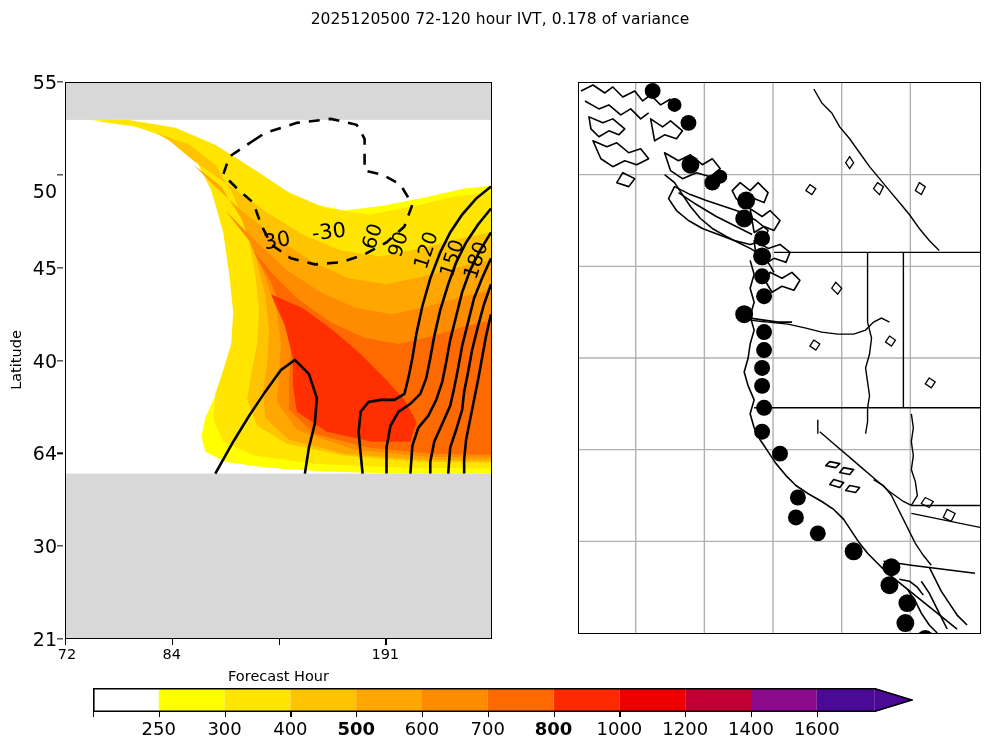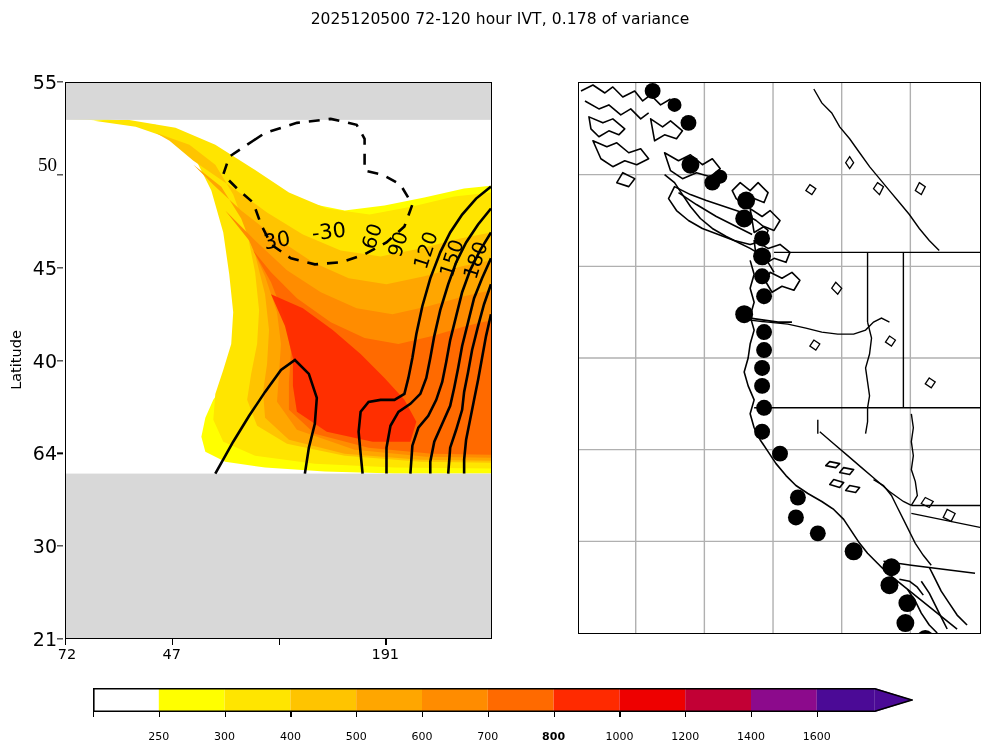--- a/index.html
+++ b/index.html
@@ -37,22 +37,22 @@
   
   #map-axes{position:absolute;left:578px;top:82px;width:403px;height:552px;
             border:1.3px solid #000;box-sizing:border-box;background:#fff;overflow:hidden;}
   #map-svg{position:absolute;left:0;top:0;width:100%;height:100%;display:block;}
 
   
   #colorbar-wrap{position:absolute;left:93px;top:688px;width:820px;height:24px;}
   #cbar-svg{position:absolute;left:0;top:0;width:100%;height:100%;display:block;}
   #cbar-ticks{position:absolute;left:93px;top:712px;width:820px;height:30px;}
   .cbtick-mark{position:absolute;top:0;width:1.2px;height:5px;background:#000;}
-  .cbtick-label{position:absolute;top:18px;transform:translateX(-50%);
-                font-size:11px;white-space:nowrap;}
+  .cbtick-label{position:absolute;top:6px;transform:translateX(-50%);
+                font-size:18px;white-space:nowrap;}
 </style>
 </head>
 <body>
 
 <div class="fig">
 
   <div id="fig-title">2025120500 72-120 hour IVT, 0.178 of variance</div>
 
   <div id="left-axes">
     <svg id="left-plot-svg" viewBox="0 0 427 557" preserveAspectRatio="none">
@@ -159,40 +159,41 @@
     <div class="ytick-mark" style="top:0px;"></div>
     <div class="ytick-mark" style="top:92.8px;"></div>
     <div class="ytick-mark" style="top:185.7px;"></div>
     <div class="ytick-mark" style="top:278.5px;"></div>
     <div class="ytick-mark" style="top:371.3px;"></div>
     <div class="ytick-mark" style="top:464.2px;"></div>
     <div class="ytick-mark" style="top:557px;"></div>
   </div>
   <div id="left-yticks">
     <div class="ytick-label" style="top:0px;">55</div>
-    <div class="ytick-label" style="top:83px;font-family:Liberation Serif, serif;">50</div>
+    <div class="ytick-label" style="top:109px;">50</div>
     <div class="ytick-label" style="top:185.7px;">45</div>
     <div class="ytick-label" style="top:278.5px;">40</div>
     <div class="ytick-label" style="top:371.3px;">64</div>
     <div class="ytick-label" style="top:464.2px;">30</div>
     <div class="ytick-label" style="top:557px;">21</div>
   </div>
 
   <div id="left-xticks">
     <div class="xtick-mark" style="left:0px;"></div>
     <div class="xtick-mark" style="left:106.75px;"></div>
     <div class="xtick-mark" style="left:213.5px;"></div>
     <div class="xtick-mark" style="left:320.25px;"></div>
     <div class="xtick-label" style="left:2px;">72</div>
-    <div class="xtick-label" style="left:106.75px;">47</div>
+    <div class="xtick-label" style="left:106.75px;">84</div>
     <div class="xtick-label" style="left:213.5px;margin-top:40px;">96</div>
     <div class="xtick-label" style="left:320.25px;">191</div>
   </div>
 
   <div id="ylabel-lat">Latitude</div>
+  <div id="xlabel-fh">Forecast Hour</div>
 
   <div id="map-axes">
     <svg id="map-svg" viewBox="0 0 403 552" preserveAspectRatio="none">
       <rect x="0" y="0" width="403" height="552" fill="#ffffff"></rect>
 
       <g stroke="#b0b0b0" stroke-width="1.4">
         <line x1="57" y1="0" x2="57" y2="552"></line>
         <line x1="126" y1="0" x2="126" y2="552"></line>
         <line x1="195" y1="0" x2="195" y2="552"></line>
         <line x1="264" y1="0" x2="264" y2="552"></line>
@@ -365,21 +366,21 @@
     <div class="cbtick-mark" style="left:394.8px;"></div>
     <div class="cbtick-mark" style="left:460.6px;"></div>
     <div class="cbtick-mark" style="left:526.4px;"></div>
     <div class="cbtick-mark" style="left:592.2px;"></div>
     <div class="cbtick-mark" style="left:658px;"></div>
     <div class="cbtick-mark" style="left:723.8px;"></div>
 
     <div class="cbtick-label" style="left:65.8px;">250</div>
     <div class="cbtick-label" style="left:131.6px;">300</div>
     <div class="cbtick-label" style="left:197.4px;">400</div>
-    <div class="cbtick-label" style="left:263.2px;">500</div>
+    <div class="cbtick-label" style="left:263.2px;font-weight:bold;">500</div>
     <div class="cbtick-label" style="left:329px;">600</div>
     <div class="cbtick-label" style="left:394.8px;">700</div>
     <div class="cbtick-label" style="left:460.6px;font-weight:bold;">800</div>
     <div class="cbtick-label" style="left:526.4px;">1000</div>
     <div class="cbtick-label" style="left:592.2px;">1200</div>
     <div class="cbtick-label" style="left:658px;">1400</div>
     <div class="cbtick-label" style="left:723.8px;">1600</div>
   </div>
 
 </div>

